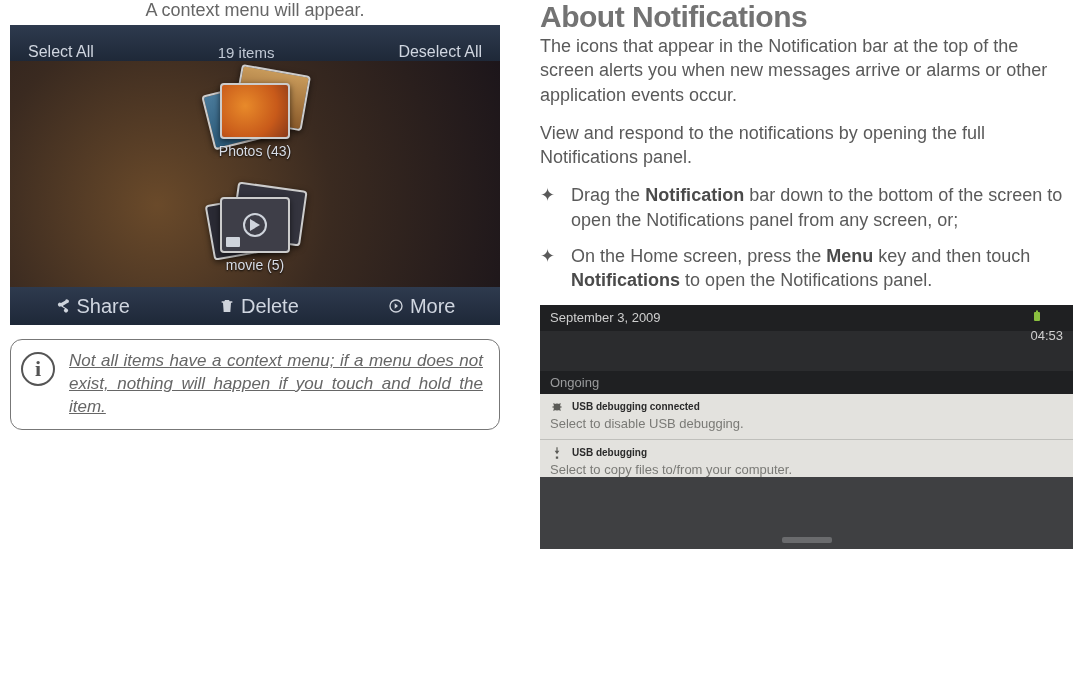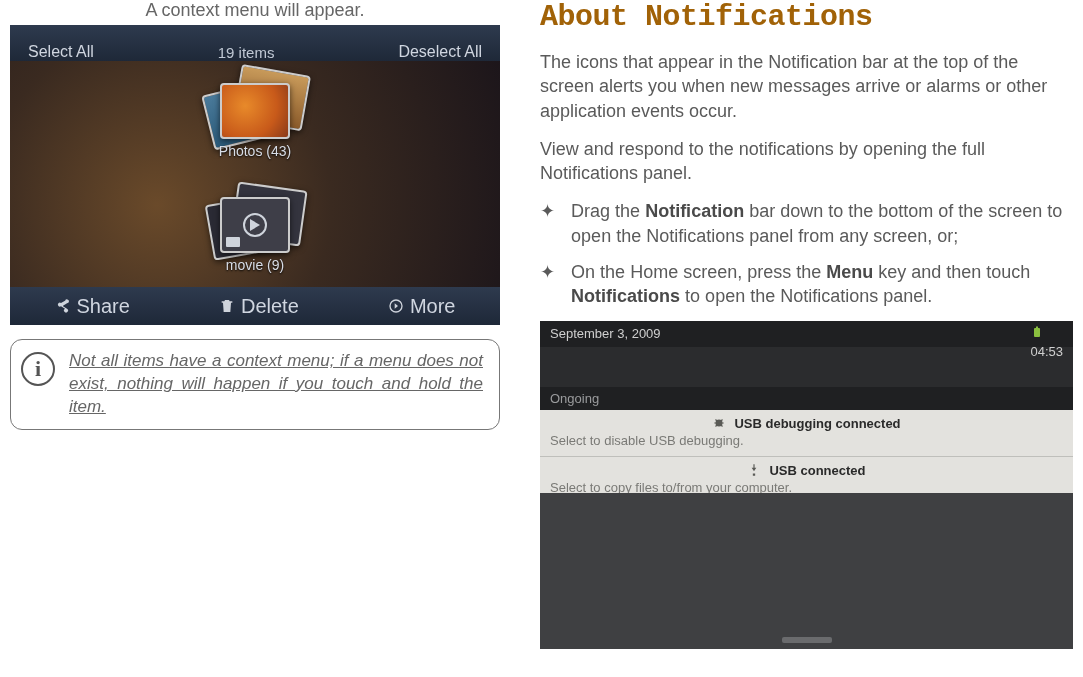--- a/index.html
+++ b/index.html
@@ -118,26 +118,26 @@
     font-style: italic;
     font-size: 17px;
     color: #666;
     line-height: 1.35;
     text-align: justify;
     text-decoration: underline;
   }
 
   
   h1 {
-    font-family: Liberation Mono, monospace;
+    font-family: Liberation Sans, sans-serif;
     font-weight: 800;
     font-size: 30px;
-    color: #a16207;
+    color: #737373;
     letter-spacing: -0.5px;
-    margin-bottom: 16px;
+    margin-bottom: 0;
   }
   .bodytxt {
     font-size: 18px;
     color: #5a5a5a;
     line-height: 1.35;
     margin-bottom: 14px;
   }
   .bullet-list { list-style:none; }
   .bullet {
     display:flex; gap:16px; margin-bottom:12px;
@@ -145,21 +145,21 @@
   }
   .bullet .star {
     flex-shrink:0; font-size:18px; line-height:1.35;
   }
   .bullet .txt { flex:1; }
   .bold { font-weight:bold; color:#4a4a4a; }
 
   
   .notif-shot {
     width: 100%;
-    height: 328px;
+    height: 244px;
     background: #3a3b3d;
     position: relative;
     overflow:hidden;
   }
   .notif-status {
     height: 26px; background:#1f2022;
     display:flex; justify-content:space-between; align-items:center;
     padding: 0 10px;
     color:#cfcfcf; font-size:13px;
   }
@@ -172,21 +172,21 @@
     background:#1f2022; color:#9a9b9d; font-size:13px;
     padding: 4px 10px;
   }
   .notif-item {
     background:#e3e2de;
     padding: 6px 10px 8px 10px;
     border-bottom:1px solid #bfbfbb;
   }
   .notif-item .row1 {
     display:flex; align-items:center; gap:8px;
-    color:#2a2a2a; font-weight:bold; font-size:13px;justify-content:center;
+    color:#2a2a2a; font-weight:bold; font-size:10px;
   }
   .notif-item .row2 {
     color:#7a7a76; font-size:13px; margin-top:2px;
   }
   .bug-ic, .usb-ic {
     width:14px;height:14px;display:inline-block;flex-shrink:0;
   }
   .handle {
     position:absolute; bottom:6px; left:50%; transform:translateX(-50%);
     width:50px; height:6px; background:#6a6b6d; border-radius:2px;
@@ -219,21 +219,21 @@
       </div>
 
       <div class="stack movie">
         <div class="card" style="background:#2a2a34; transform:rotate(-10deg) translate(-46px,-4px);"></div>
         <div class="card" style="background:#34343e; transform:rotate(8deg) translate(-22px,-6px);"></div>
         <div class="card" style="background:#3e3e48; transform:translate(-35px,2px);">
           <div class="playring"></div>
           <div class="playtri"></div>
           <div class="fold-ic"></div>
         </div>
-        <div class="stack-label">movie  (9)</div>
+        <div class="stack-label">movie  (5)</div>
       </div>
 
       <div class="gallery-botbar">
         <div class="botbtn">
           <svg class="icon-sm" viewBox="0 0 24 24">
               <path fill="#cfd4dc" d="M18 8a3 3 0 10-2.83-4H15l-6 3.5a3 3 0 100 5l6 3.5A3 3 0 1018 16l-6-3.5a3 3 0 000-1L18 8z"></path>
             </svg>
           <span>Share</span>
         </div>
         <div class="botbtn">
@@ -306,21 +306,21 @@
           <span>USB debugging connected</span>
         </div>
         <div class="row2">Select to disable USB debugging.</div>
       </div>
 
       <div class="notif-item">
         <div class="row1">
           <svg class="usb-ic" viewBox="0 0 24 24">
               <path fill="#5a5a56" d="M11 2h2v6h3l-4 6-4-6h3V2zm-1 16h4v4h-4z"></path>
             </svg>
-          <span>USB connected</span>
+          <span>USB debugging</span>
         </div>
         <div class="row2">Select to copy files to/from your computer.</div>
       </div>
 
       <div class="notif-lower"></div>
       <div class="handle"></div>
     </div>
   </div>
 </div>
 

